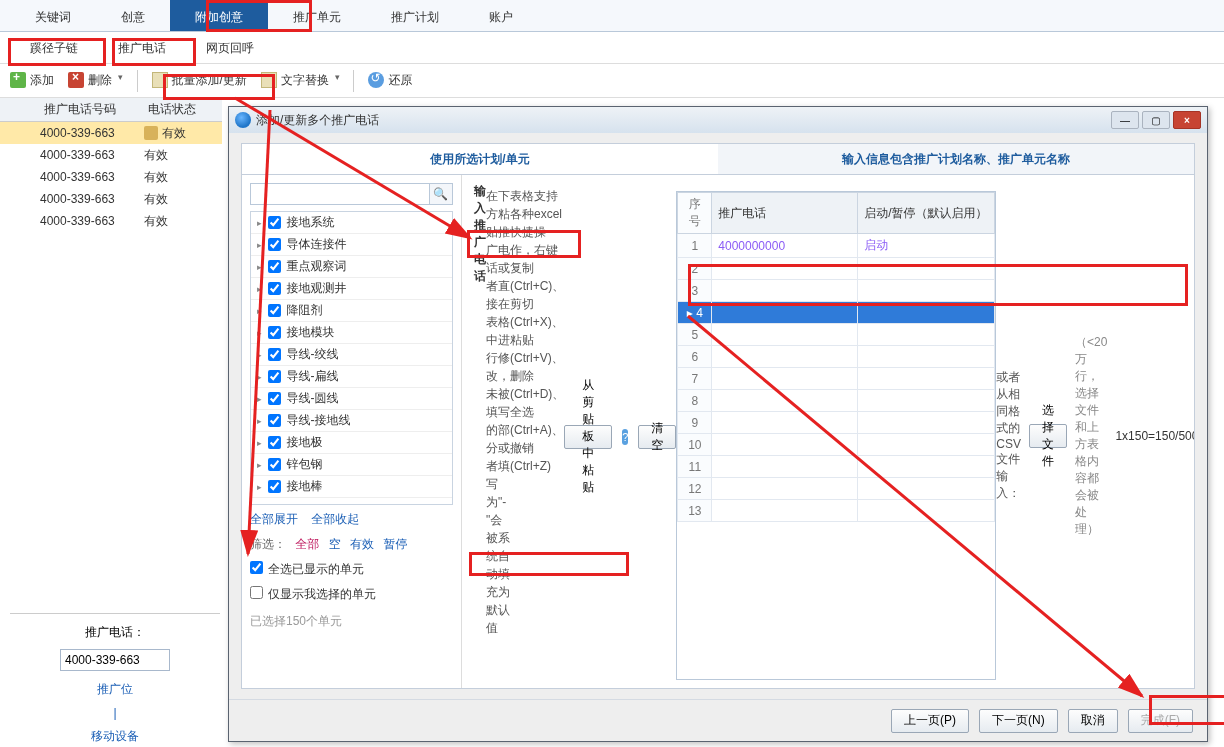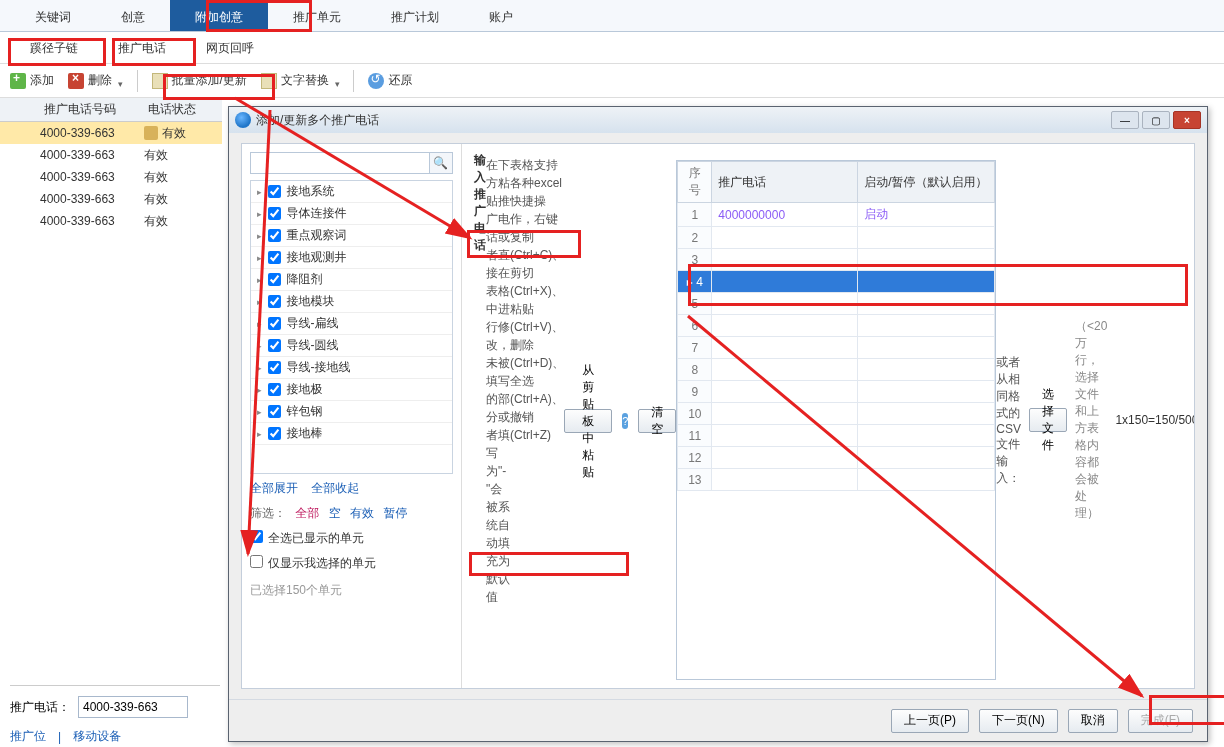--- a/index.html
+++ b/index.html
@@ -9,40 +9,40 @@
 .top-tabs { display: flex; background: #f5f8fc; border-bottom: 1px solid #b9c8d9; height: 32px; align-items: stretch; padding-left: 10px; }
 .top-tab { padding: 0 24px; line-height: 32px; color: #333; cursor: pointer; border: 1px solid transparent; }
 .top-tab.active { background: #1e5c9e; color: #fff; }
 
 
 .sub-tabs { display: flex; background: #fff; height: 32px; align-items: center; padding-left: 10px; border-bottom: 1px solid #ddd; }
 .sub-tab { padding: 0 20px; line-height: 30px; color: #333; cursor: pointer; }
 
 
 .toolbar { display: flex; align-items: center; height: 34px; padding: 0 10px; gap: 14px; background: #fff; border-bottom: 1px solid #ddd; }
-.tool-item { display: flex; align-items: flex-end; gap: 4px; cursor: pointer; color: #333; }
+.tool-item { display: flex; align-items: flex-start; gap: 4px; cursor: pointer; color: #333; }
 .tool-item .ico { width: 16px; height: 16px; display: inline-block; }
 .caret { font-size: 9px; color: #666; margin-left: 2px; }
 .divider { width: 1px; height: 22px; background: #ccc; }
 
 
 .left-table { width: 222px; }
 .lt-head { display: flex; background: #eef2f6; border-bottom: 1px solid #ccc; height: 24px; align-items: center; }
 .lt-head .c1 { width: 40px; }
 .lt-head .c2 { width: 104px; padding-left: 4px; color: #333; }
 .lt-head .c3 { width: 70px; padding-left: 4px; color: #333; }
 .lt-row { display: flex; height: 22px; align-items: center; padding-left: 40px; }
 .lt-row.sel { background: #ffe9a8; }
 .lt-row .num { width: 104px; color: #333; }
 .lt-row .stat { color: #333; display: flex; gap: 4px; align-items: center; }
 .edit-ico { width: 14px; height: 14px; display: inline-block; background: #d8b25a; border-radius: 2px; }
 
 
 .bottom-left { position: absolute; left: 10px; bottom: 2px; display: flex; flex-direction: column; gap: 10px; }
-.bl-row { display: flex; align-items: center; gap: 8px; }
+.bl-row { display: flex; align-items: center; gap: 8px; flex-direction: column; }
 .bl-input { width: 110px; height: 22px; border: 1px solid #a8b8cc; padding: 0 4px; }
 .bl-links a { color: #1a5eb5; text-decoration: none; }
 .bl-sep { color: #1a5eb5; margin: 0 4px; }
 
 
 .modal { position: absolute; left: 228px; top: 106px; width: 980px; height: 636px; background: #eee; border: 1px solid #5a6370; box-shadow: 2px 2px 6px rgba(0,0,0,.25); display: flex; flex-direction: column; }
 .titlebar { height: 26px; background: linear-gradient(#eef2f6,#d6e2ee); display: flex; align-items: center; padding: 0 6px; }
 .titlebar .title { display: flex; align-items: center; gap: 5px; color: #333; }
 .titlebar .spacer { flex: 1; }
 .win-btn { width: 28px; height: 18px; border: 1px solid #aab3bf; margin-left: 3px; border-radius: 2px; display: flex; align-items: center; justify-content: center; background: #dde5ee; cursor: pointer; font-size: 10px; }
@@ -217,20 +217,24 @@
       <span class="ico-globe"></span>
       <span>添加/更新多个推广电话</span>
     </div>
     <div class="spacer"></div>
     <div class="win-btn">—</div>
     <div class="win-btn">▢</div>
     <div class="win-btn close">×</div>
   </div>
 
   <div class="modal-body">
+    <div class="mode-tabs">
+      <div class="mode-tab active">使用所选计划/单元</div>
+      <div class="mode-tab inactive">输入信息包含推广计划名称、推广单元名称</div>
+    </div>
 
     <div class="two-col">
 
       <div class="mp-left">
         <div class="search-box">
           <input placeholder="" style="">
           <div class="sbtn">
             <span>🔍</span>
           </div>
         </div>
@@ -257,20 +261,25 @@
             </div>
             <div class="tree-item">
               <span class="tri">▸</span>
               <input type="checkbox" checked="" style="">
               <span class="tlabel">降阻剂</span>
             </div>
             <div class="tree-item">
               <span class="tri">▸</span>
               <input type="checkbox" checked="" style="">
               <span class="tlabel">接地模块</span>
+            </div>
+            <div class="tree-item">
+              <span class="tri">▸</span>
+              <input type="checkbox" checked="" style="">
+              <span class="tlabel">导线-绞线</span>
             </div>
             <div class="tree-item">
               <span class="tri">▸</span>
               <input type="checkbox" checked="" style="">
               <span class="tlabel">导线-扁线</span>
             </div>
             <div class="tree-item">
               <span class="tri">▸</span>
               <input type="checkbox" checked="" style="">
               <span class="tlabel">导线-圆线</span>

